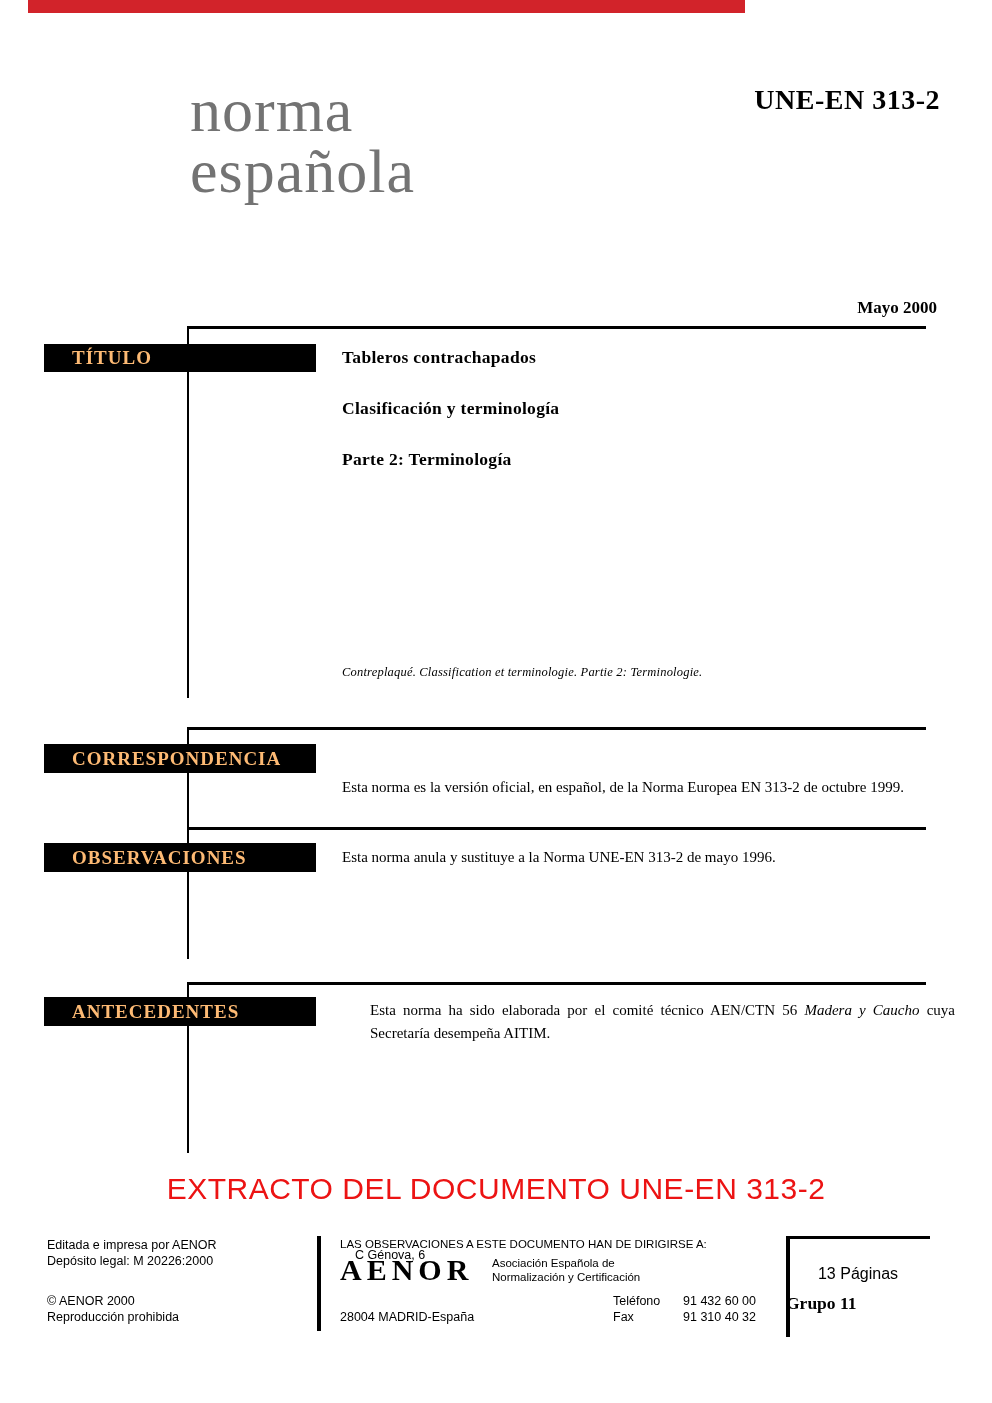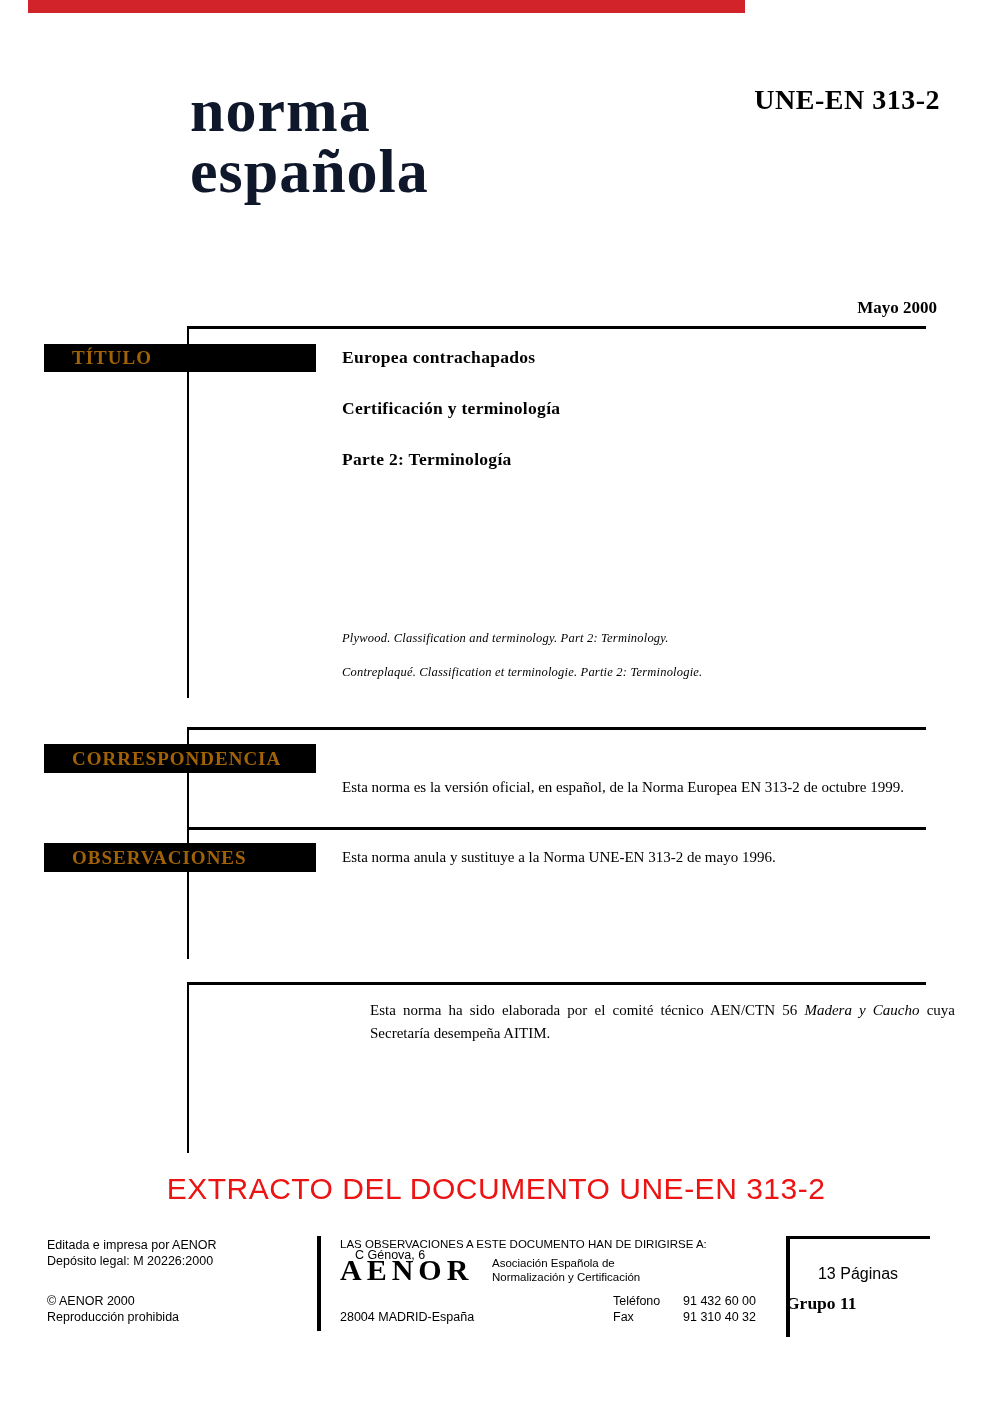--- a/index.html
+++ b/index.html
@@ -16,24 +16,24 @@
   .abs { position: absolute; }
 
   .top-red-bar {
     left: 28px; top: 0; width: 717px; height: 13px;
     background: #d2232a;
   }
 
   .brand {
     left: 190px; top: 80px;
     font-family: "Liberation Serif", serif;
-    font-weight: bold;
+    font-weight: normal;
     font-size: 62px;
     line-height: 61px;
-    color: #0f172a;
+    color: #737373;
     letter-spacing: 1px;
   }
 
   .doc-code {
     right: 52px; top: 84px;
     font-weight: bold;
     font-size: 28px;
     letter-spacing: 0.5px;
   }
 
@@ -42,21 +42,21 @@
     font-weight: bold;
     font-size: 17px;
   }
 
   .rule { background: #000; height: 3px; left: 187px; width: 739px; }
   .vline { background: #000; width: 2px; left: 187px; }
 
   .black-bar {
     left: 44px; width: 272px; height: 29px;
     background: #000;
-    color: #a16207;
+    color: #fdba74;
     font-weight: bold;
     font-size: 19px;
     line-height: 29px;
     padding-left: 28px;
     letter-spacing: 1px;
     white-space: nowrap;
   }
 
   .title-line {
     left: 342px; width: 584px;
@@ -120,38 +120,38 @@
   </div>
 
   <div class="abs doc-code">UNE-EN 313-2</div>
 
   <div class="abs doc-date">Mayo 2000</div>
 
   <div class="abs rule" style="top:326px;"></div>
   <div class="abs vline" style="top:326px; height:372px;"></div>
   <div class="abs black-bar" style="top:344px; height:28px; line-height:28px;">TÍTULO</div>
 
-  <div class="abs title-line" style="top:347px;">Europea contrachapados</div>
-  <div class="abs title-line" style="top:398px;">Certificación y terminología</div>
+  <div class="abs title-line" style="top:347px;">Tableros contrachapados</div>
+  <div class="abs title-line" style="top:398px;">Clasificación y terminología</div>
   <div class="abs title-line" style="top:449px;">Parte 2: Terminología</div>
 
-  <div class="abs lang-line" style="top:631px;">Plywood. Classification and terminology. Part 2: Terminology.</div>
   <div class="abs lang-line" style="top:665px;">Contreplaqué. Classification et terminologie. Partie 2: Terminologie.</div>
 
   <div class="abs rule" style="top:727px;"></div>
   <div class="abs vline" style="top:727px; height:232px;"></div>
   <div class="abs black-bar" style="top:744px;">CORRESPONDENCIA</div>
   <div class="abs body-text" style="top:776px;">Esta norma es la versión oficial, en español, de la Norma Europea EN 313-2 de octubre 1999.</div>
 
   <div class="abs rule" style="top:827px;"></div>
   <div class="abs black-bar" style="top:843px;">OBSERVACIONES</div>
   <div class="abs body-text" style="top:846px;">Esta norma anula y sustituye a la Norma UNE-EN 313-2 de mayo 1996.</div>
 
   <div class="abs rule" style="top:982px;"></div>
   <div class="abs vline" style="top:982px; height:171px;"></div>
+  <div class="abs black-bar" style="top:997px;">ANTECEDENTES</div>
   <div class="abs body-text" style="top:999px;margin-left:28px;"><span>Esta norma ha sido elaborada por el comité técnico AEN/CTN 56 </span><span class="it">Madera y Caucho</span><span> cuya Secretaría desempeña AITIM.</span></div>
 
   <div class="abs extract-banner">EXTRACTO DEL DOCUMENTO UNE-EN 313-2</div>
 
   <div class="abs ft" style="left:47px; top:1238px;">Editada e impresa por AENOR</div>
   <div class="abs ft" style="left:47px; top:1254px;">Depósito legal: M 20226:2000</div>
   <div class="abs ft" style="left:47px; top:1294px;">© AENOR 2000</div>
   <div class="abs ft" style="left:47px; top:1310px;">Reproducción prohibida</div>
 
   <div class="abs footer-vbar"></div>

